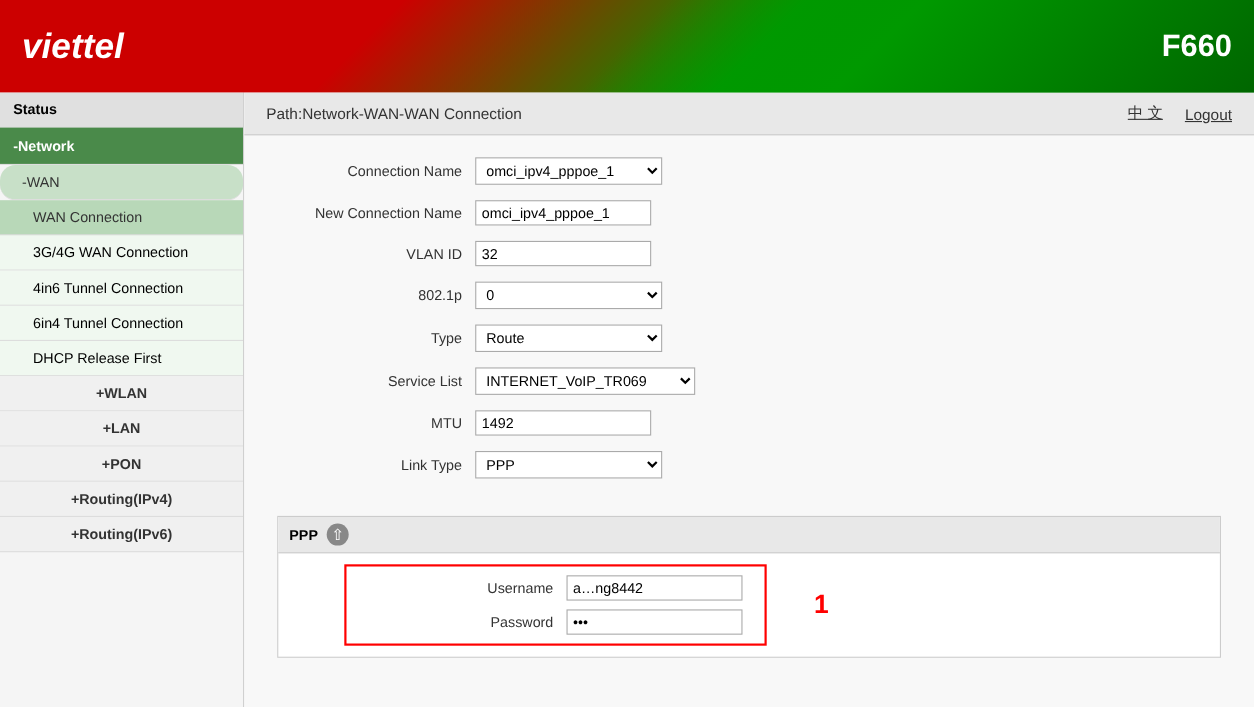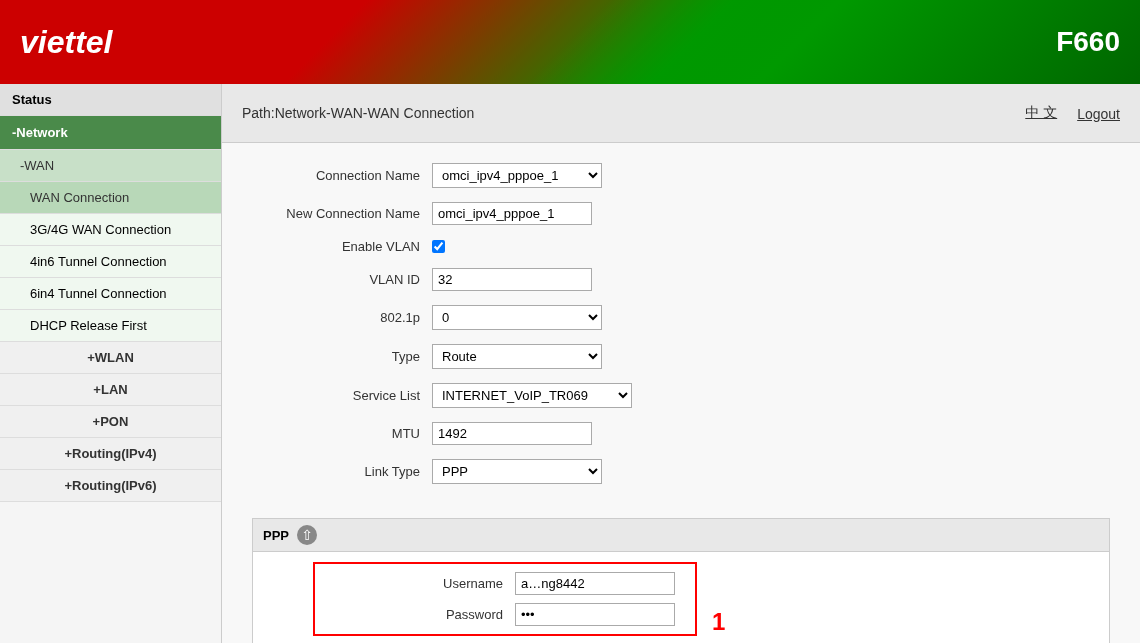--- a/index.html
+++ b/index.html
@@ -53,38 +53,38 @@
       flex-shrink: 0;
     }
     .sidebar-item {
       padding: 8px 12px;
       cursor: pointer;
       border-bottom: 1px solid #ddd;
       font-size: 13px;
     }
     .sidebar-item.active { background: #5a9a5a; color: white; }
     .sidebar-item.section { background: #4a8a4a; color: white; font-weight: bold; padding: 9px 12px; }
-    .sidebar-item.sub { padding-left: 20px; background: #e8f5e8; }
+    .sidebar-item.sub { padding-left: 20px; background: #e8f5e8; border-radius: 14px; }
     .sidebar-item.sub.active { background: #c8e0c8; color: #333; }
     .sidebar-item.subsub { padding-left: 30px; background: #f0f8f0; }
     .sidebar-item.subsub.selected { background: #b8d8b8; color: #333; }
     .sidebar-item.plus { background: #f0f0f0; color: #333; font-weight: bold; text-align: center; }
 
     
     #main {
       flex: 1;
       background: #f8f8f8;
       overflow-y: auto;
     }
 
     
     #path-bar {
       background: #e8e8e8;
       border-bottom: 1px solid #ccc;
-      padding: 20px 20px;
+      padding: 10px 20px;
       display: flex;
       align-items: center;
       justify-content: space-between;
     }
     .path-text { font-size: 14px; color: #333; }
     .path-links { display: flex; gap: 20px; align-items: flex-end; }
     .path-link { color: #333; text-decoration: underline; cursor: pointer; font-size: 14px; }
 
     
     #form-area {
@@ -222,24 +222,20 @@
         <select class="form-control select-ctrl">
           <option>omci_ipv4_pppoe_1</option>
         </select>
       </div>
 
       <div class="form-row">
         <label class="form-label">New Connection Name</label>
         <input type="text" class="form-control text-input" value="omci_ipv4_pppoe_1" style="">
       </div>
 
-      <div class="form-row">
-        <label class="form-label">Enable VLAN</label>
-        <input type="checkbox" checked="" style="">
-      </div>
 
       <div class="form-row">
         <label class="form-label">VLAN ID</label>
         <input type="text" class="form-control text-input" value="32" style="">
       </div>
 
       <div class="form-row">
         <label class="form-label">802.1p</label>
         <select class="form-control select-ctrl">
           <option>0</option>
@@ -273,21 +269,21 @@
       </div>
 
     </div>
 
     <div id="ppp-section">
       <div class="ppp-header">
         <span style="font-weight:bold;font-size:13px;">PPP</span>
         <div class="ppp-collapse-btn">⇧</div>
       </div>
       <div class="ppp-body">
-        <div style="display:flex; align-items:flex-end;">
+        <div style="display:flex; align-items:center;gap:28px;">
           <div class="ppp-inner-box">
             <div class="form-row" style="margin-bottom:8px;">
               <label class="form-label">Username</label>
               <input type="text" class="form-control text-input" value="a…ng8442" style="">
             </div>
             <div class="form-row" style="margin-bottom:0;">
               <label class="form-label">Password</label>
               <input type="password" class="form-control text-input" value="aaa" style="">
             </div>
           </div>

